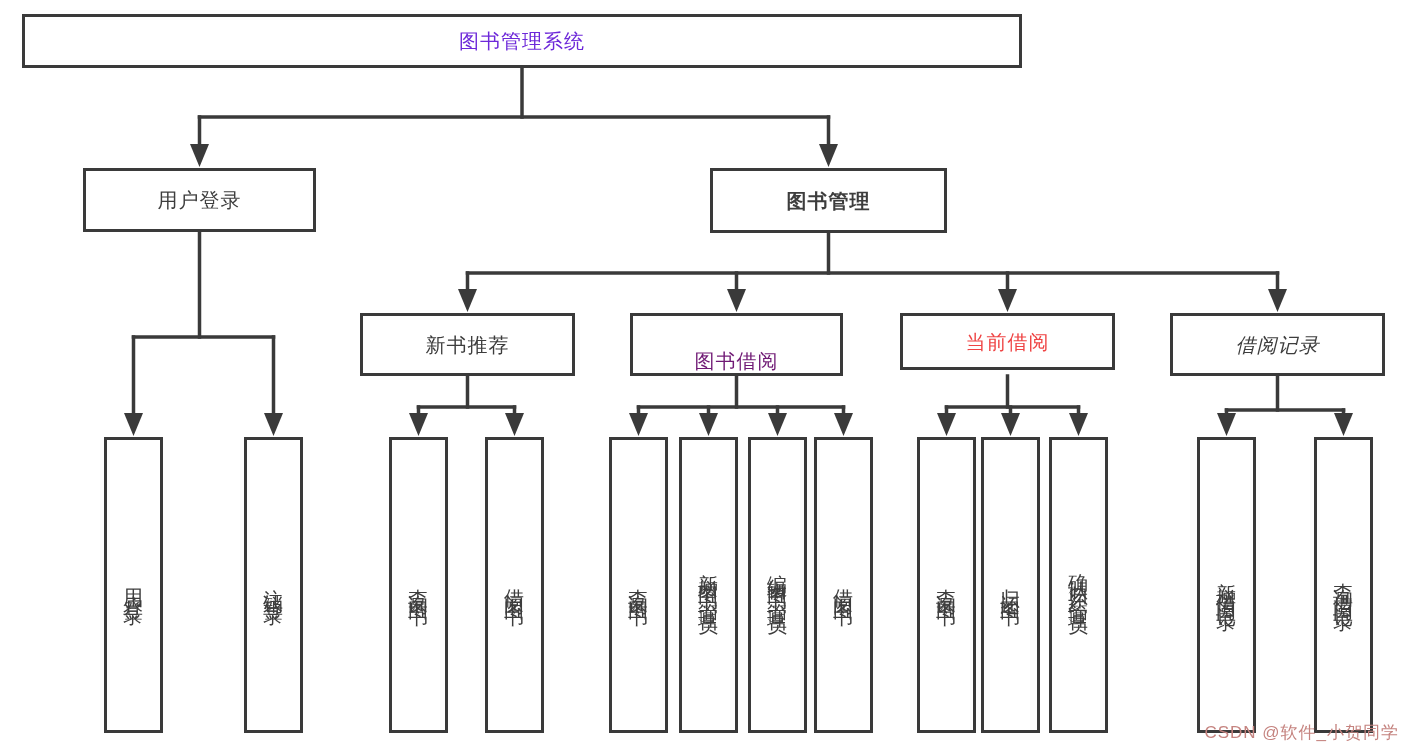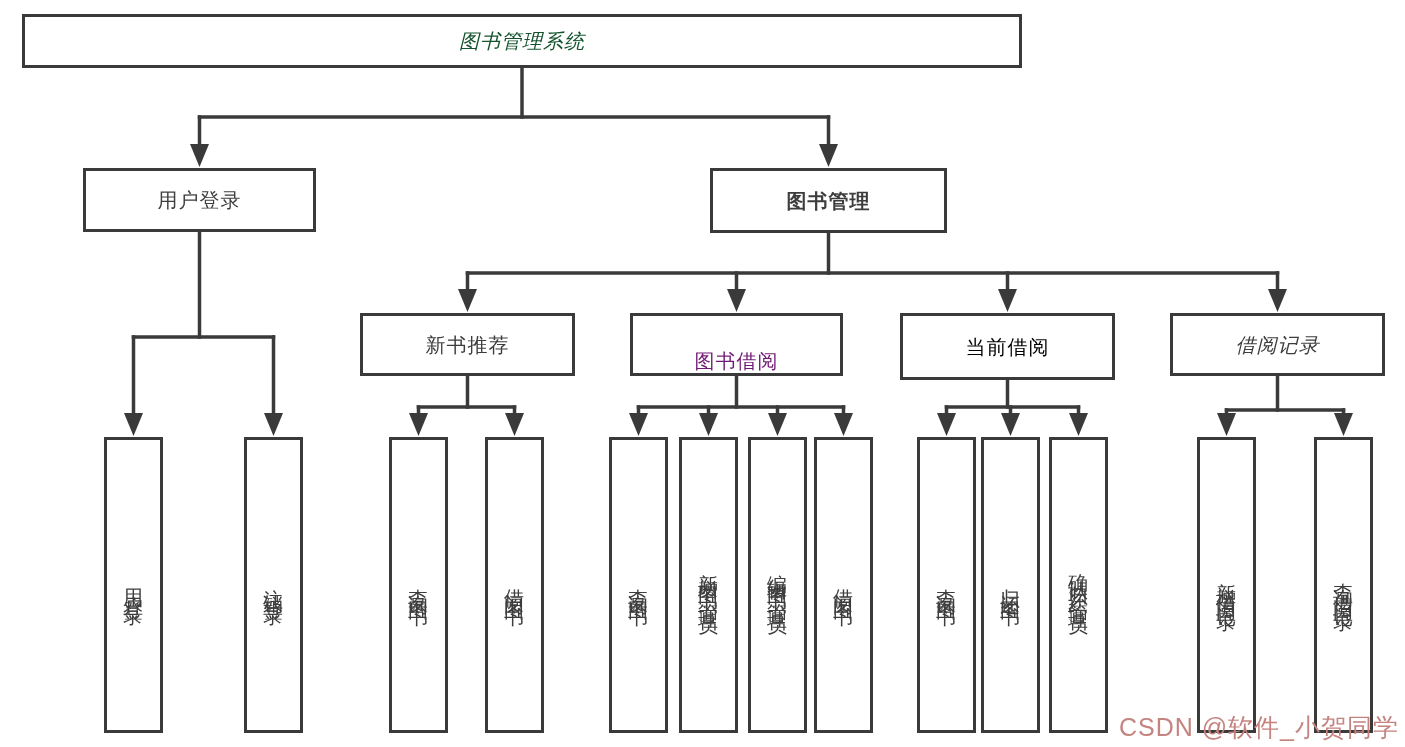--- a/index.html
+++ b/index.html
@@ -39,21 +39,21 @@
   .node.vertical {
     writing-mode: vertical-rl;
     letter-spacing: 6px;
     line-height: 1;
     font-size: 20px;
   }
   #watermark {
     position: absolute;
     right: 6px;
     bottom: 3px;
-    font-size: 25px;
+    font-size: 17px;
     letter-spacing: 1px;
     z-index: 3;
     white-space: nowrap;
   }
 </style>
 </head>
 <body>
 
 <div id="stage" style="background: rgb(255, 255, 255);">
   <svg id="connectors" width="1405" height="747" viewBox="0 0 1405 747">
@@ -104,36 +104,36 @@
       <line x1="1078.5" y1="407" x2="1078.5" y2="421" stroke="#3a3a3a" stroke-width="3.5" stroke-linecap="square"></line>
       <polygon points="1069,413 1088,413 1078.5,436" fill="#3a3a3a"></polygon>
       <line x1="1277.5" y1="376" x2="1277.5" y2="410" stroke="#3a3a3a" stroke-width="3.5" stroke-linecap="square"></line>
       <line x1="1226.5" y1="410" x2="1343.5" y2="410" stroke="#3a3a3a" stroke-width="3.5" stroke-linecap="square"></line>
       <line x1="1226.5" y1="410" x2="1226.5" y2="421" stroke="#3a3a3a" stroke-width="3.5" stroke-linecap="square"></line>
       <polygon points="1217,413 1236,413 1226.5,436" fill="#3a3a3a"></polygon>
       <line x1="1343.5" y1="410" x2="1343.5" y2="421" stroke="#3a3a3a" stroke-width="3.5" stroke-linecap="square"></line>
       <polygon points="1334,413 1353,413 1343.5,436" fill="#3a3a3a"></polygon>
     </svg>
   <div id="watermark" style="color: rgb(197, 131, 127);">CSDN @软件_小贺同学</div>
-<div class="node" style="left: 22px; top: 14px; width: 1000px; height: 54px; border-color: rgb(58, 58, 58); color: #14532d; font-style: italic;">
+<div class="node" style="left: 22px; top: 14px; width: 1000px; height: 54px; border-color: rgb(58, 58, 58); color: #6d28d9;">
       <span>图书管理系统</span>
     </div>
     <div class="node" style="left: 83px; top: 168px; width: 233px; height: 64px; border-color: rgb(58, 58, 58); color: rgb(61, 61, 61);">
       <span>用户登录</span>
     </div>
     <div class="node" style="left: 710px; top: 168px; width: 237px; height: 65px; border-color: rgb(58, 58, 58); color: rgb(61, 61, 61); font-weight: bold;">
       <span>图书管理</span>
     </div>
     <div class="node" style="left: 360px; top: 313px; width: 215px; height: 63px; border-color: rgb(58, 58, 58); color: rgb(61, 61, 61); font-family: Liberation Serif, serif;">
       <span>新书推荐</span>
     </div>
     <div class="node" style="left: 630px; top: 313px; width: 213px; height: 63px; border-color: rgb(58, 58, 58); color: #701a75; align-items: flex-end;">
       <span>图书借阅</span>
     </div>
-    <div class="node" style="left: 900px; top: 313px; width: 215px; height: 67px; border-color: rgb(58, 58, 58); color: #000000;">
+    <div class="node" style="left: 900px; top: 313px; width: 215px; height: 57px; border-color: rgb(58, 58, 58); color: #ef4444;">
       <span>当前借阅</span>
     </div>
     <div class="node" style="left: 1170px; top: 313px; width: 215px; height: 63px; border-color: rgb(58, 58, 58); color: rgb(61, 61, 61); font-style: italic;">
       <span>借阅记录</span>
     </div>
     <div class="node vertical" style="left: 104px; top: 437px; width: 59px; height: 296px; border-color: rgb(58, 58, 58); color: rgb(61, 61, 61);">
       <span>用户登录</span>
     </div>
     <div class="node vertical" style="left: 244px; top: 437px; width: 59px; height: 296px; border-color: rgb(58, 58, 58); color: rgb(61, 61, 61);">
       <span>注销登录</span>

